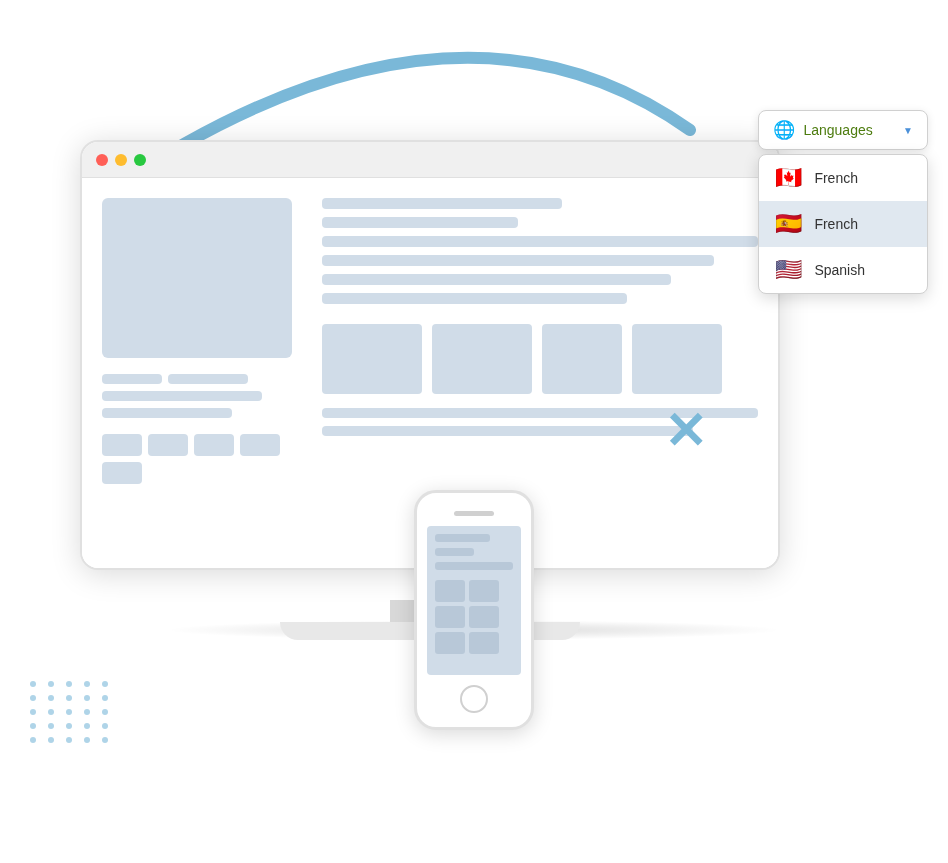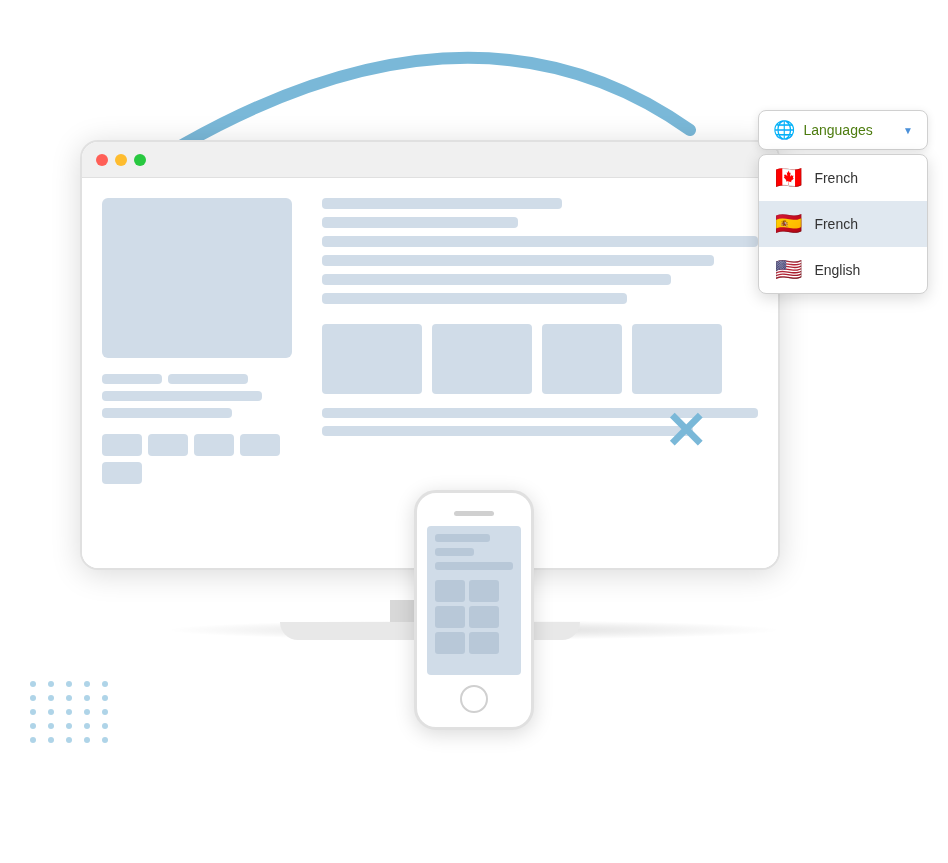--- a/index.html
+++ b/index.html
@@ -482,18 +482,18 @@
       <div class="dropdown-item">
         <span class="flag-icon">🇨🇦</span>
         <span>French</span>
       </div>
       <div class="dropdown-item selected">
         <span class="flag-icon">🇪🇸</span>
         <span>French</span>
       </div>
       <div class="dropdown-item">
         <span class="flag-icon">🇺🇸</span>
-        <span>English</span>
+        <span>Spanish</span>
       </div>
     </div>
   </div>
 
 </div>
 
 </body></html>

